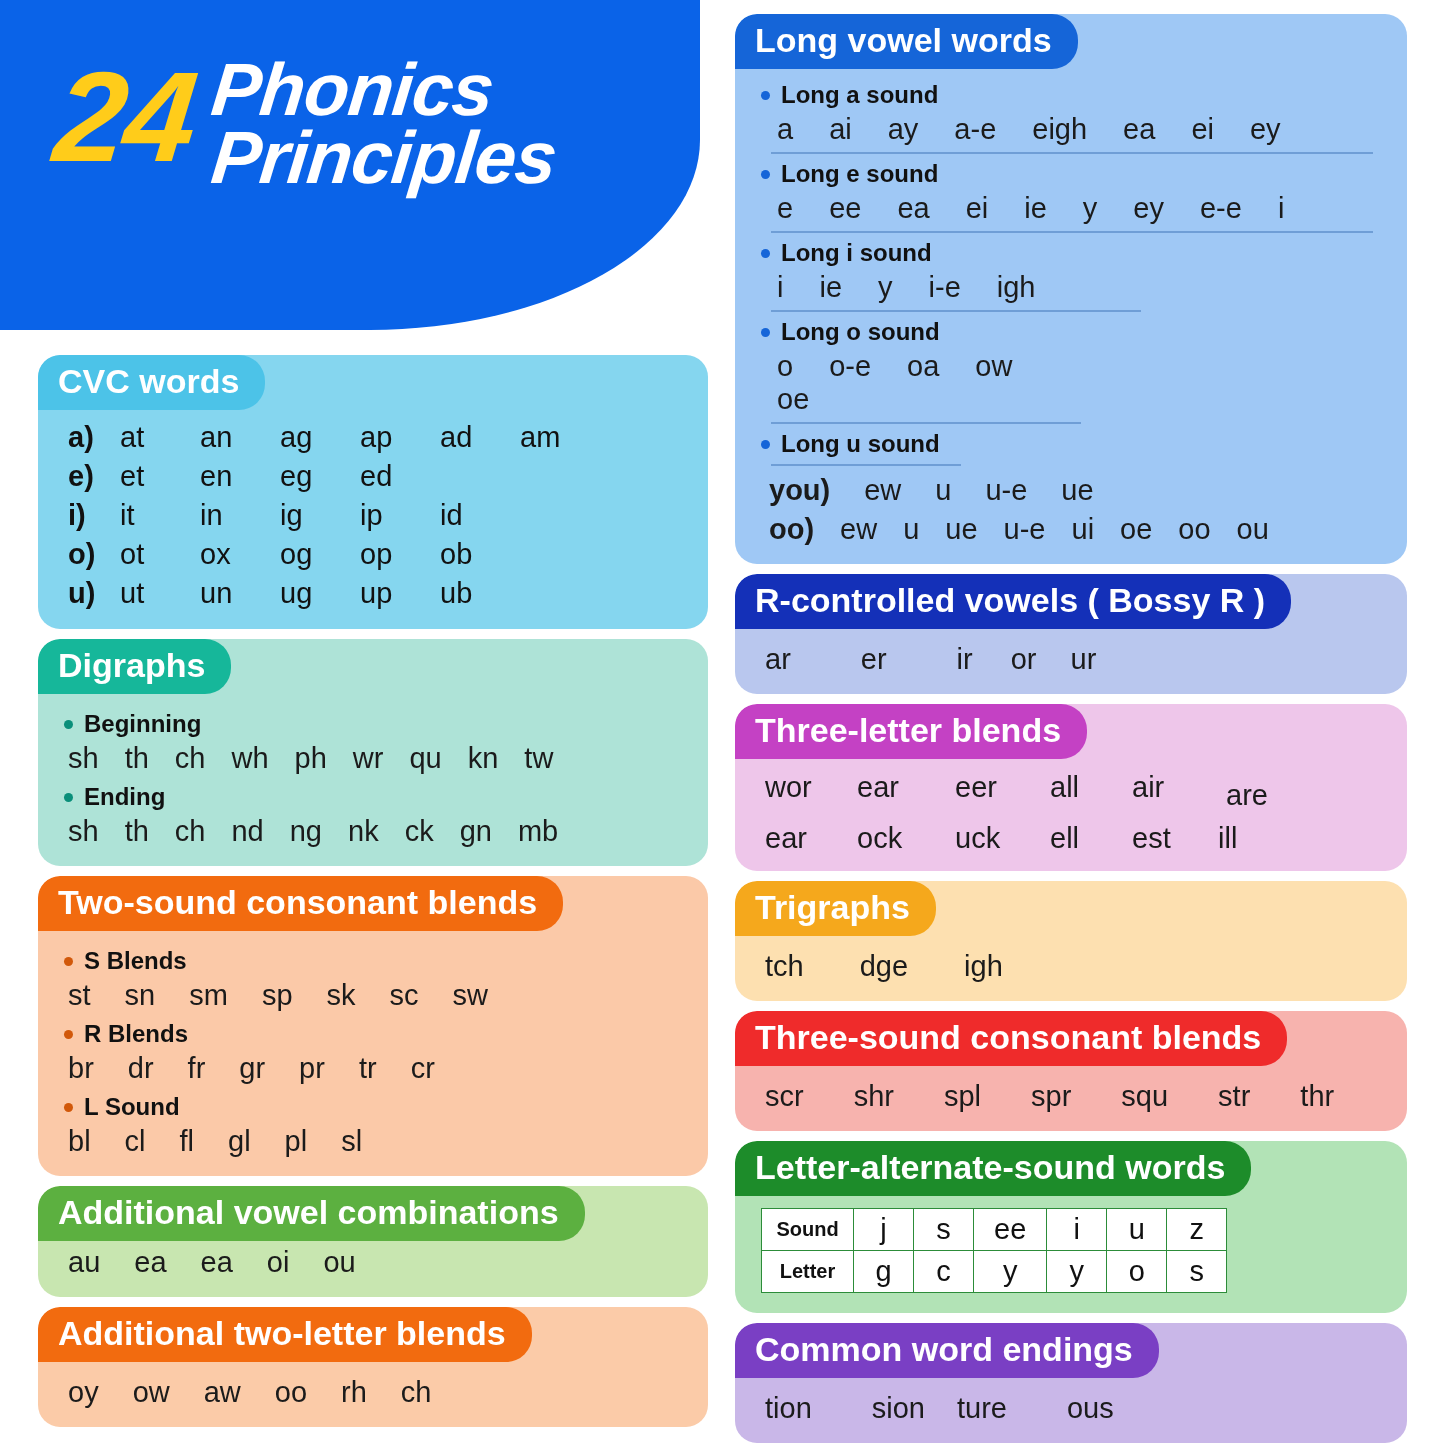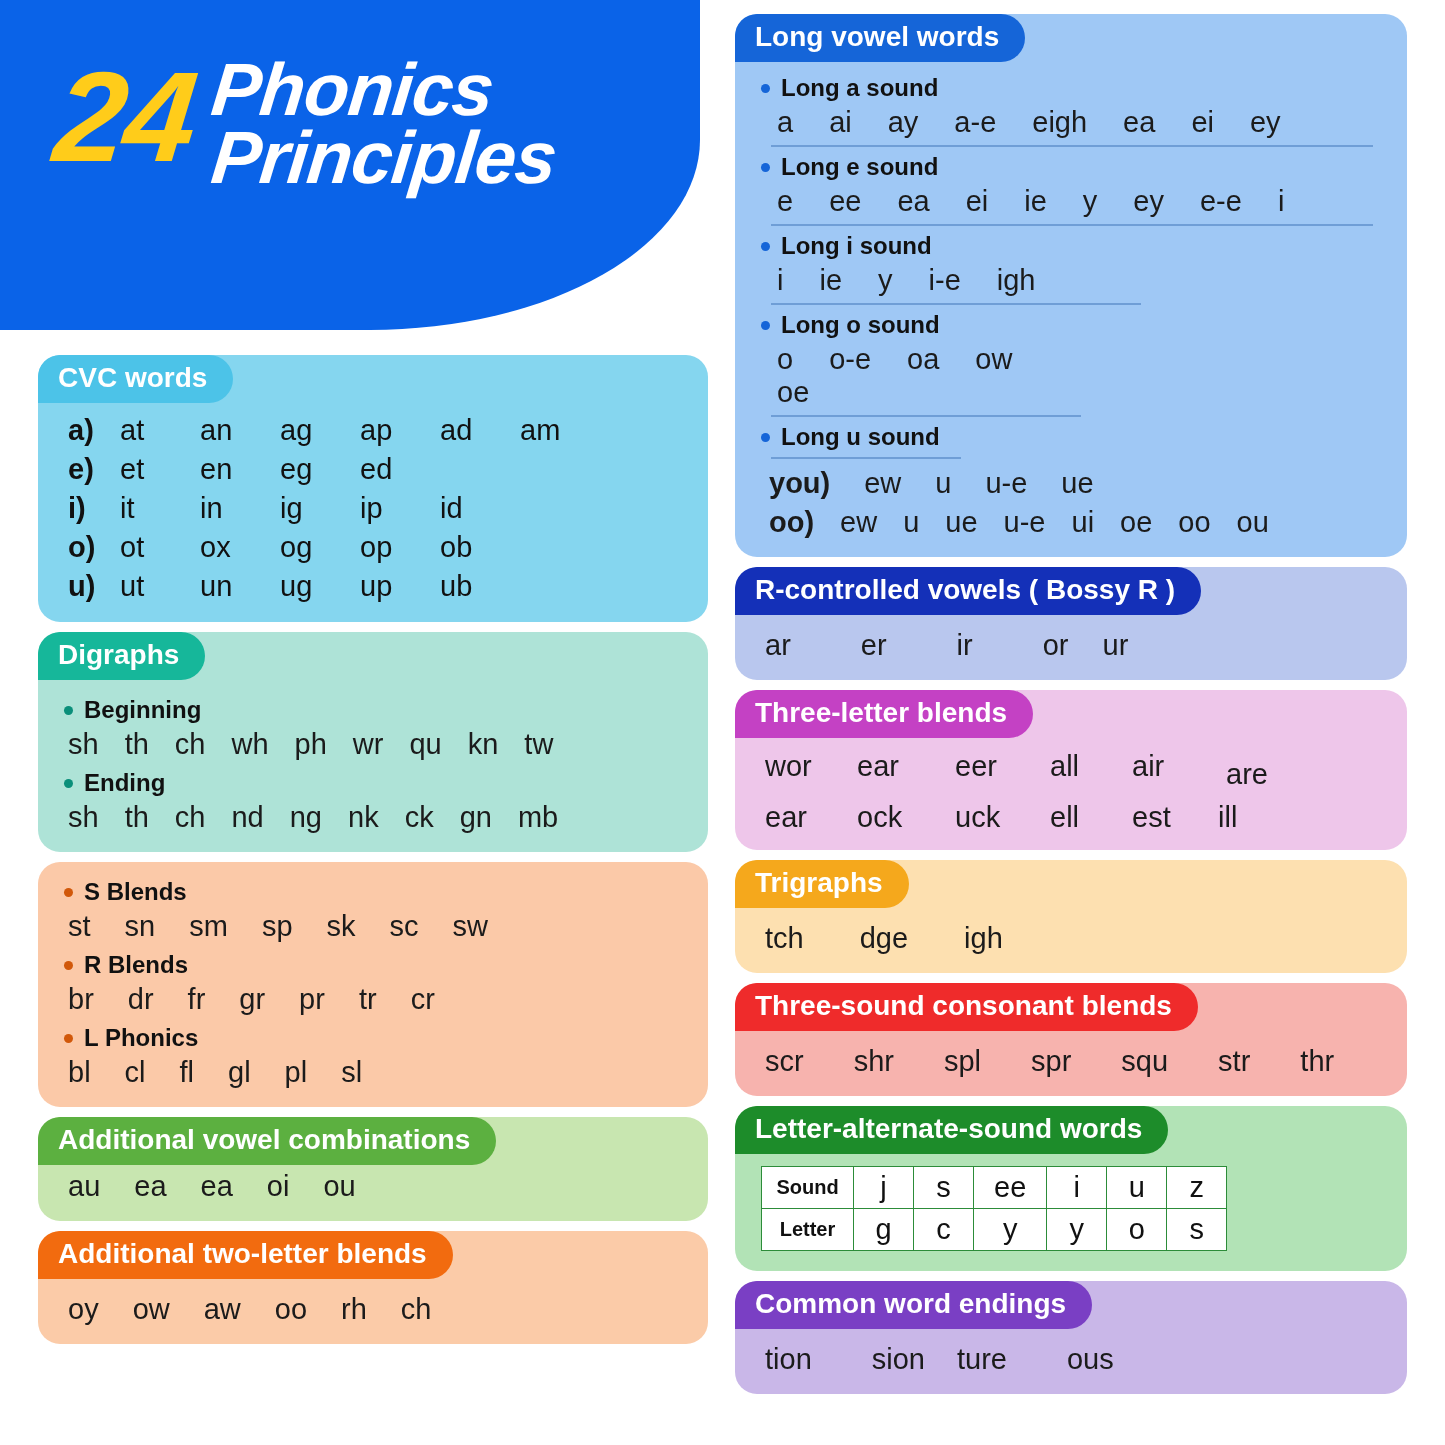--- a/index.html
+++ b/index.html
@@ -68,21 +68,21 @@
     border-radius: 22px;
     margin-bottom: 10px;
     padding-bottom: 16px;
     position: relative;
     overflow: hidden;
   }
   .pill {
     display: inline-block;
     color: #ffffff;
     font-weight: bold;
-    font-size: 28px;
+    font-size: 34px;
     padding: 7px 26px 9px 20px;
     border-top-left-radius: 22px;
     border-bottom-right-radius: 26px;
     border-top-right-radius: 26px;
     letter-spacing: 0px;
     white-space: nowrap;
   }
   .body {
     padding: 10px 26px 0 26px;
   }
@@ -288,20 +288,21 @@
           <span>ng</span>
           <span>nk</span>
           <span>ck</span>
           <span>gn</span>
           <span>mb</span>
         </div>
       </div>
     </div>
 
     <div class="card twosound">
+      <div class="pill">Two-sound consonant blends</div>
       <div class="body">
         <div class="sub">
           <span class="dot"></span>
           <span>S Blends</span>
         </div>
         <div class="letters">
           <span>st</span>
           <span>sn</span>
           <span>sm</span>
           <span>sp</span>
@@ -317,21 +318,21 @@
           <span>br</span>
           <span>dr</span>
           <span>fr</span>
           <span>gr</span>
           <span>pr</span>
           <span>tr</span>
           <span>cr</span>
         </div>
         <div class="sub">
           <span class="dot"></span>
-          <span>L Phonics</span>
+          <span>L Sound</span>
         </div>
         <div class="letters">
           <span>bl</span>
           <span>cl</span>
           <span>fl</span>
           <span>gl</span>
           <span>pl</span>
           <span>sl</span>
         </div>
       </div>
@@ -447,21 +448,21 @@
           <span>ou</span>
         </div>
       </div>
     </div>
 
     <div class="card rctrl">
       <div class="pill">R-controlled vowels ( Bossy R )</div>
       <div class="letters" style="padding-left:30px;padding-top:14px;">
         <span style="margin-right:70px;">ar</span>
         <span style="margin-right:70px;">er</span>
-        <span style="margin-right:70px;">ir</span>
+        <span style="margin-right:38px;">ir</span>
         <span style="">or</span>
         <span>ur</span>
       </div>
     </div>
 
     <div class="card threeletter">
       <div class="pill">Three-letter blends</div>
       <div style="padding:12px 0 0 30px;">
         <div class="letters" style="padding:0;">
           <span style="width:92px;margin:0;">wor</span>

